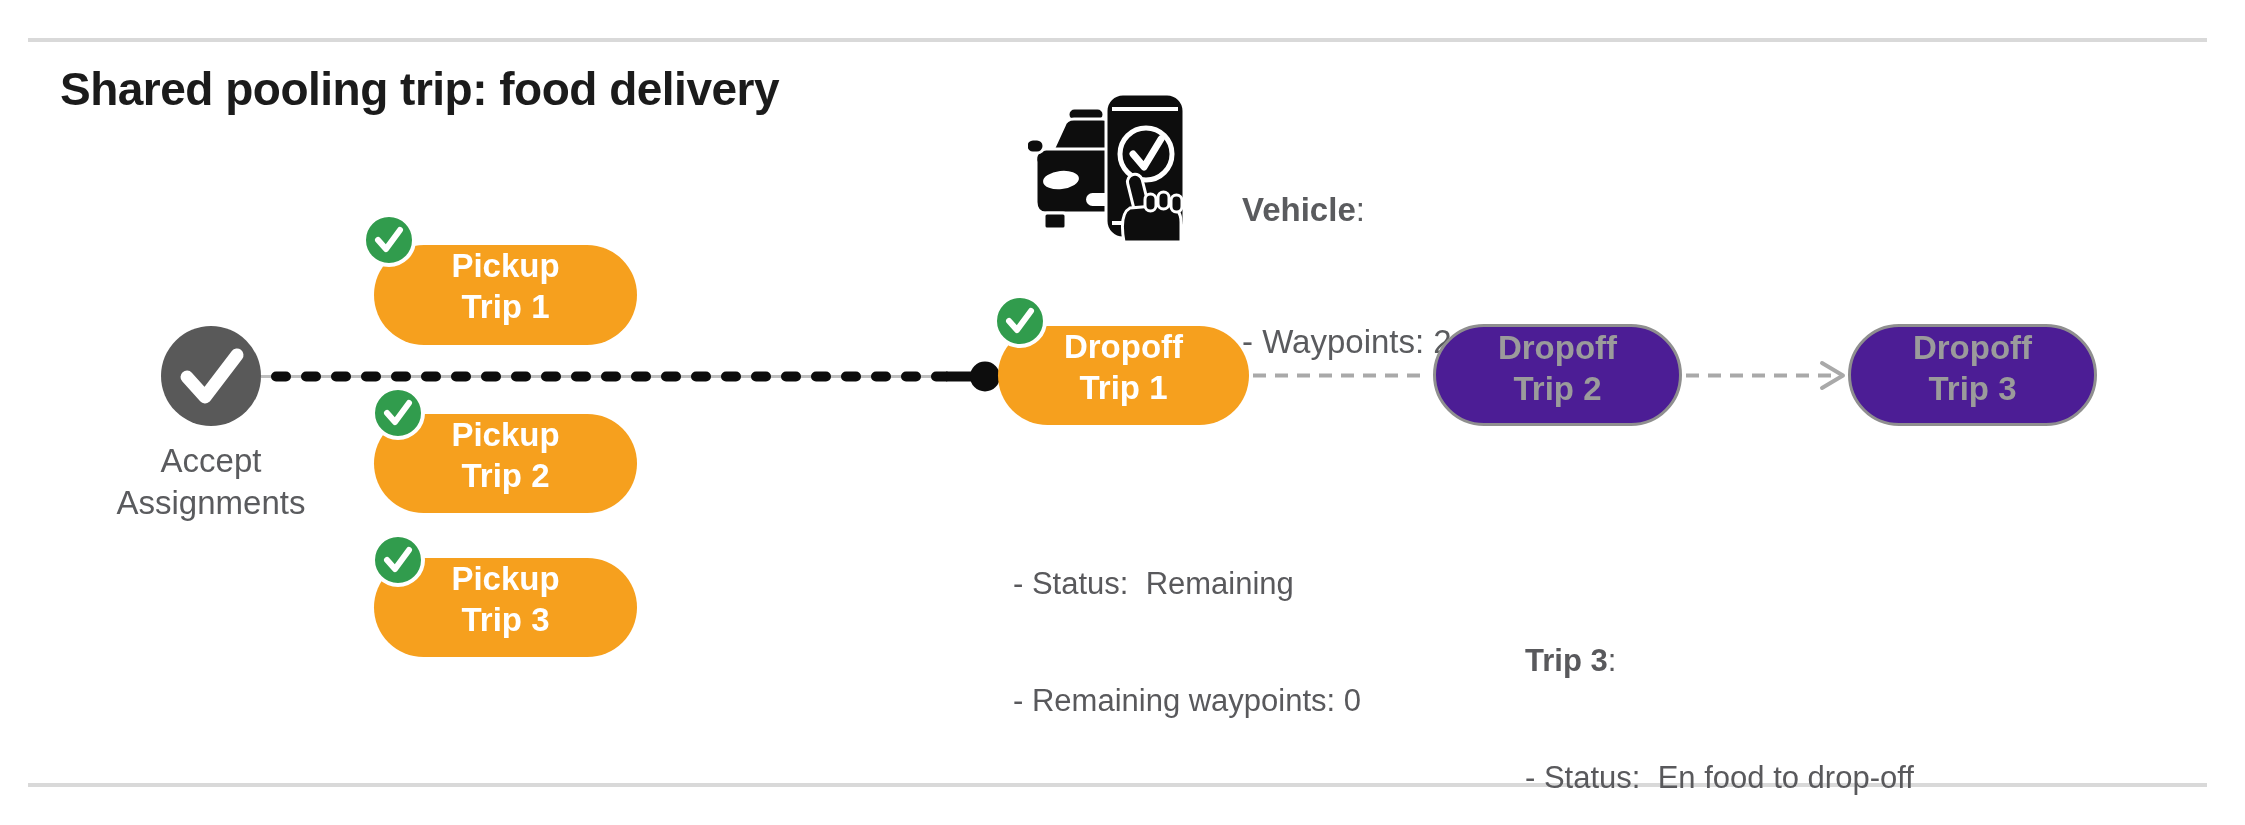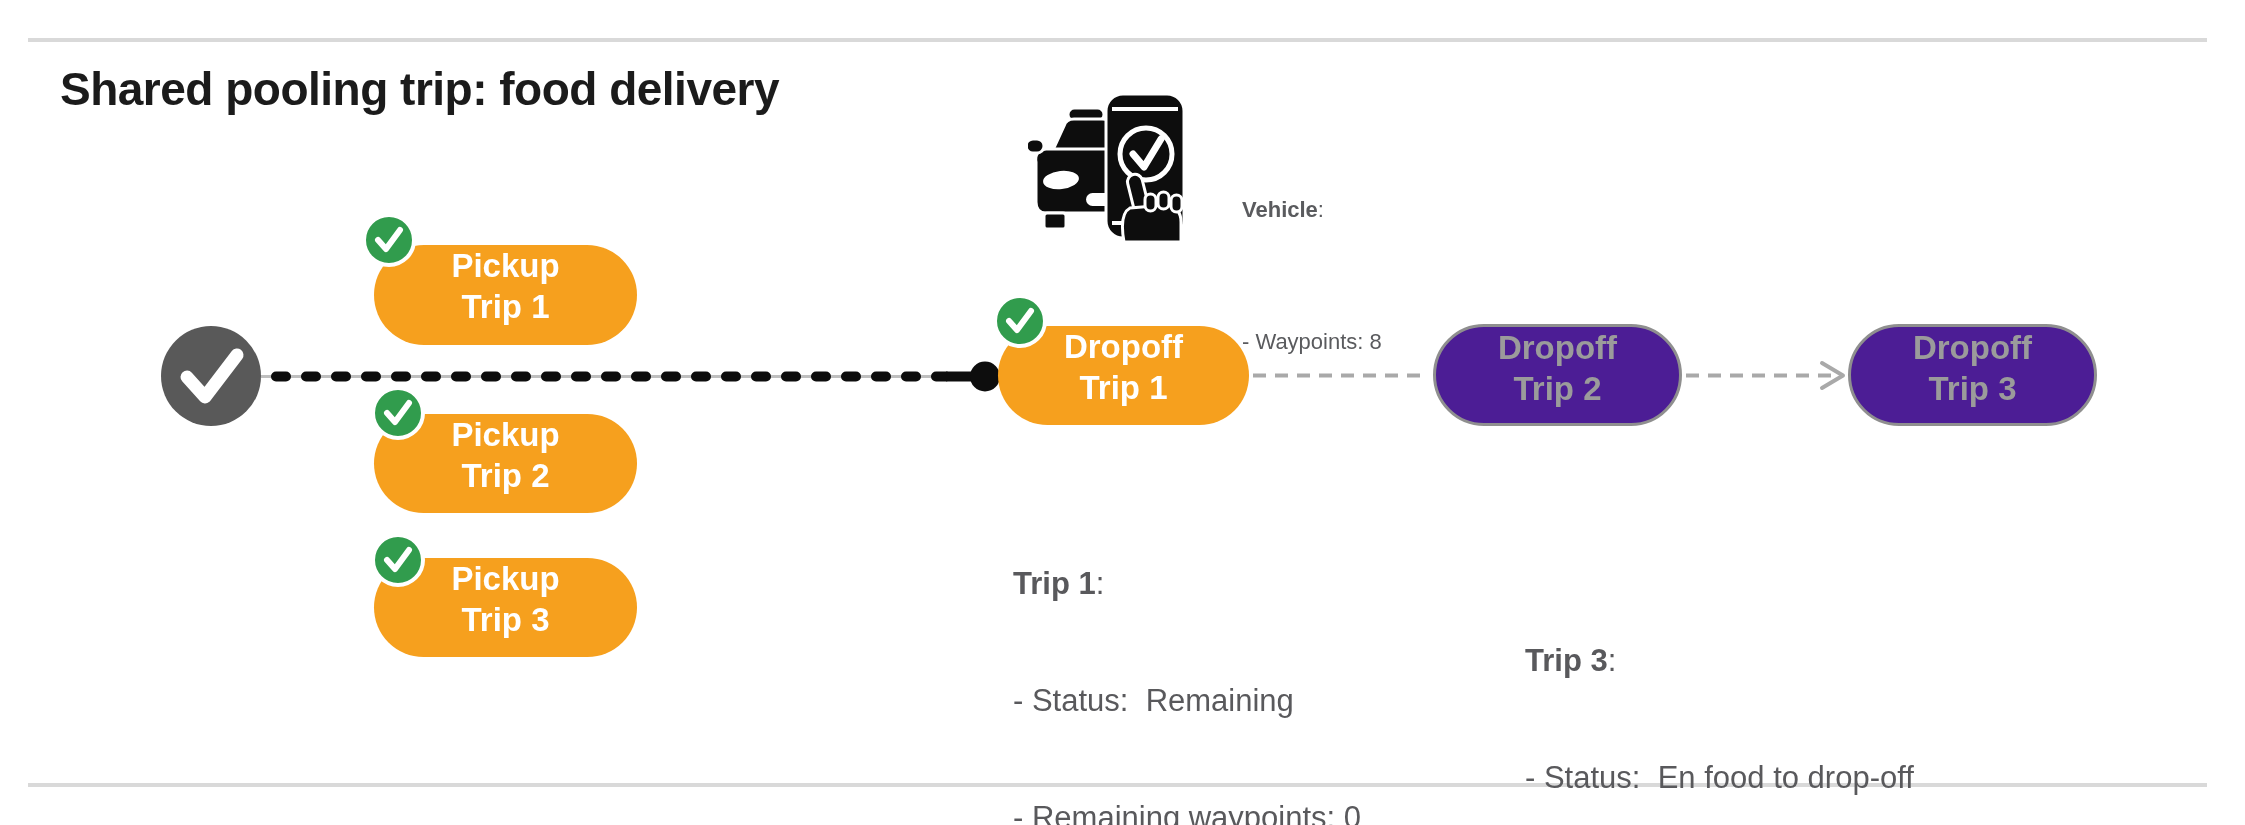--- a/index.html
+++ b/index.html
@@ -13,21 +13,21 @@
   .hairline{position:absolute;left:28px;width:2179px;height:4px;background:#D9D9D9;}
   .hairline.top{top:38px;}
   .hairline.bottom{top:783px;}
   .title{
     position:absolute;left:60px;top:62px;
     font-size:46px;font-weight:700;color:#1B1B1B;letter-spacing:-0.5px;
   }
   .vehicle-icon{position:absolute;left:1028px;top:90px;width:162px;height:152px;}
   .vehicle-text{
     position:absolute;left:1242px;top:100px;
-    font-size:22px;line-height:44px;color:#5A5B5E;white-space:pre-wrap;
+    font-size:33px;line-height:44px;color:#5A5B5E;white-space:pre-wrap;
   }
   .vehicle-text .hd{font-weight:700;}
   .connector-layer{position:absolute;left:0;top:0;pointer-events:none;}
   .node-circle{
     position:absolute;left:161px;top:326px;width:100px;height:100px;
     background:#595959;border-radius:50%;
     display:flex;align-items:center;justify-content:center;
   }
   .node-label{
     position:absolute;left:61px;top:440px;width:300px;
@@ -91,37 +91,41 @@
       <rect x="103" y="84" width="15" height="44" rx="7.5" transform="rotate(-14 110 106)"></rect>
       <path d="M96 152 Q91 124 102 118 L138 115 Q153 117 153 132 L153 152 Z"></path>
       <rect x="117" y="104" width="11" height="17" rx="5.5"></rect>
       <rect x="130" y="102" width="11" height="17" rx="5.5"></rect>
       <rect x="143" y="105" width="11" height="17" rx="5.5"></rect>
     </g>
   </svg>
 
   <div class="vehicle-text">
     <div><span class="hd">Vehicle</span><span>:</span></div>
-    <div>- Waypoints: 8</div>
+    <div>- Waypoints: 2</div>
   </div>
 
   <svg class="connector-layer" width="2245" height="825">
     <line x1="261" y1="376.5" x2="978" y2="376.5" stroke="#BFBFBF" stroke-width="3"></line>
     <line x1="276" y1="376.5" x2="950" y2="376.5" stroke="#0D0D0D" stroke-width="10" stroke-dasharray="10 20" stroke-linecap="round"></line>
     <line x1="946" y1="376.5" x2="972" y2="376.5" stroke="#0D0D0D" stroke-width="10"></line>
     <circle cx="985" cy="376.5" r="15" fill="#0D0D0D"></circle>
     <line x1="1253" y1="375.5" x2="1429" y2="375.5" stroke="#A9A9A9" stroke-width="4" stroke-dasharray="13 9"></line>
     <line x1="1686" y1="375.5" x2="1834" y2="375.5" stroke="#A9A9A9" stroke-width="4" stroke-dasharray="13 9"></line>
     <path d="M1822 363 L1843 375.5 L1822 388" fill="none" stroke="#A9A9A9" stroke-width="4" stroke-linecap="round" stroke-linejoin="round"></path>
   </svg>
 
   <div class="node-circle">
     <svg width="72" height="66" viewBox="0 0 72 66">
       <polyline points="12,34 30,54 62,12" fill="none" stroke="#ffffff" stroke-width="13" stroke-linecap="round" stroke-linejoin="round"></polyline>
     </svg>
+  </div>
+  <div class="node-label">
+    <div>Accept</div>
+    <div>Assignments</div>
   </div>
 
   <div class="pill orange p1">
     <div>Pickup</div>
     <div>Trip 1</div>
   </div>
   <div class="pill orange p2">
     <div>Pickup</div>
     <div>Trip 2</div>
   </div>
@@ -159,21 +163,20 @@
         <polyline points="6,15 14,24 28,5" fill="none" stroke="#ffffff" stroke-width="6" stroke-linecap="round" stroke-linejoin="round"></polyline>
       </svg>
   </div>
   <div class="badge b4">
     <svg width="34" height="30" viewBox="0 0 34 30">
         <polyline points="6,15 14,24 28,5" fill="none" stroke="#ffffff" stroke-width="6" stroke-linecap="round" stroke-linejoin="round"></polyline>
       </svg>
   </div>
 
   <div class="info left">
-    <div><span class="hd">Trip 1</span><span>:</span></div>
     <div>- Status:  Remaining</div>
     <div>- Remaining waypoints: 0</div>
     
     
     
   </div>
 
   <div class="info right">
     <div><span class="hd">Trip 3</span><span>:</span></div>
     <div>- Status:  En food to drop-off</div>

